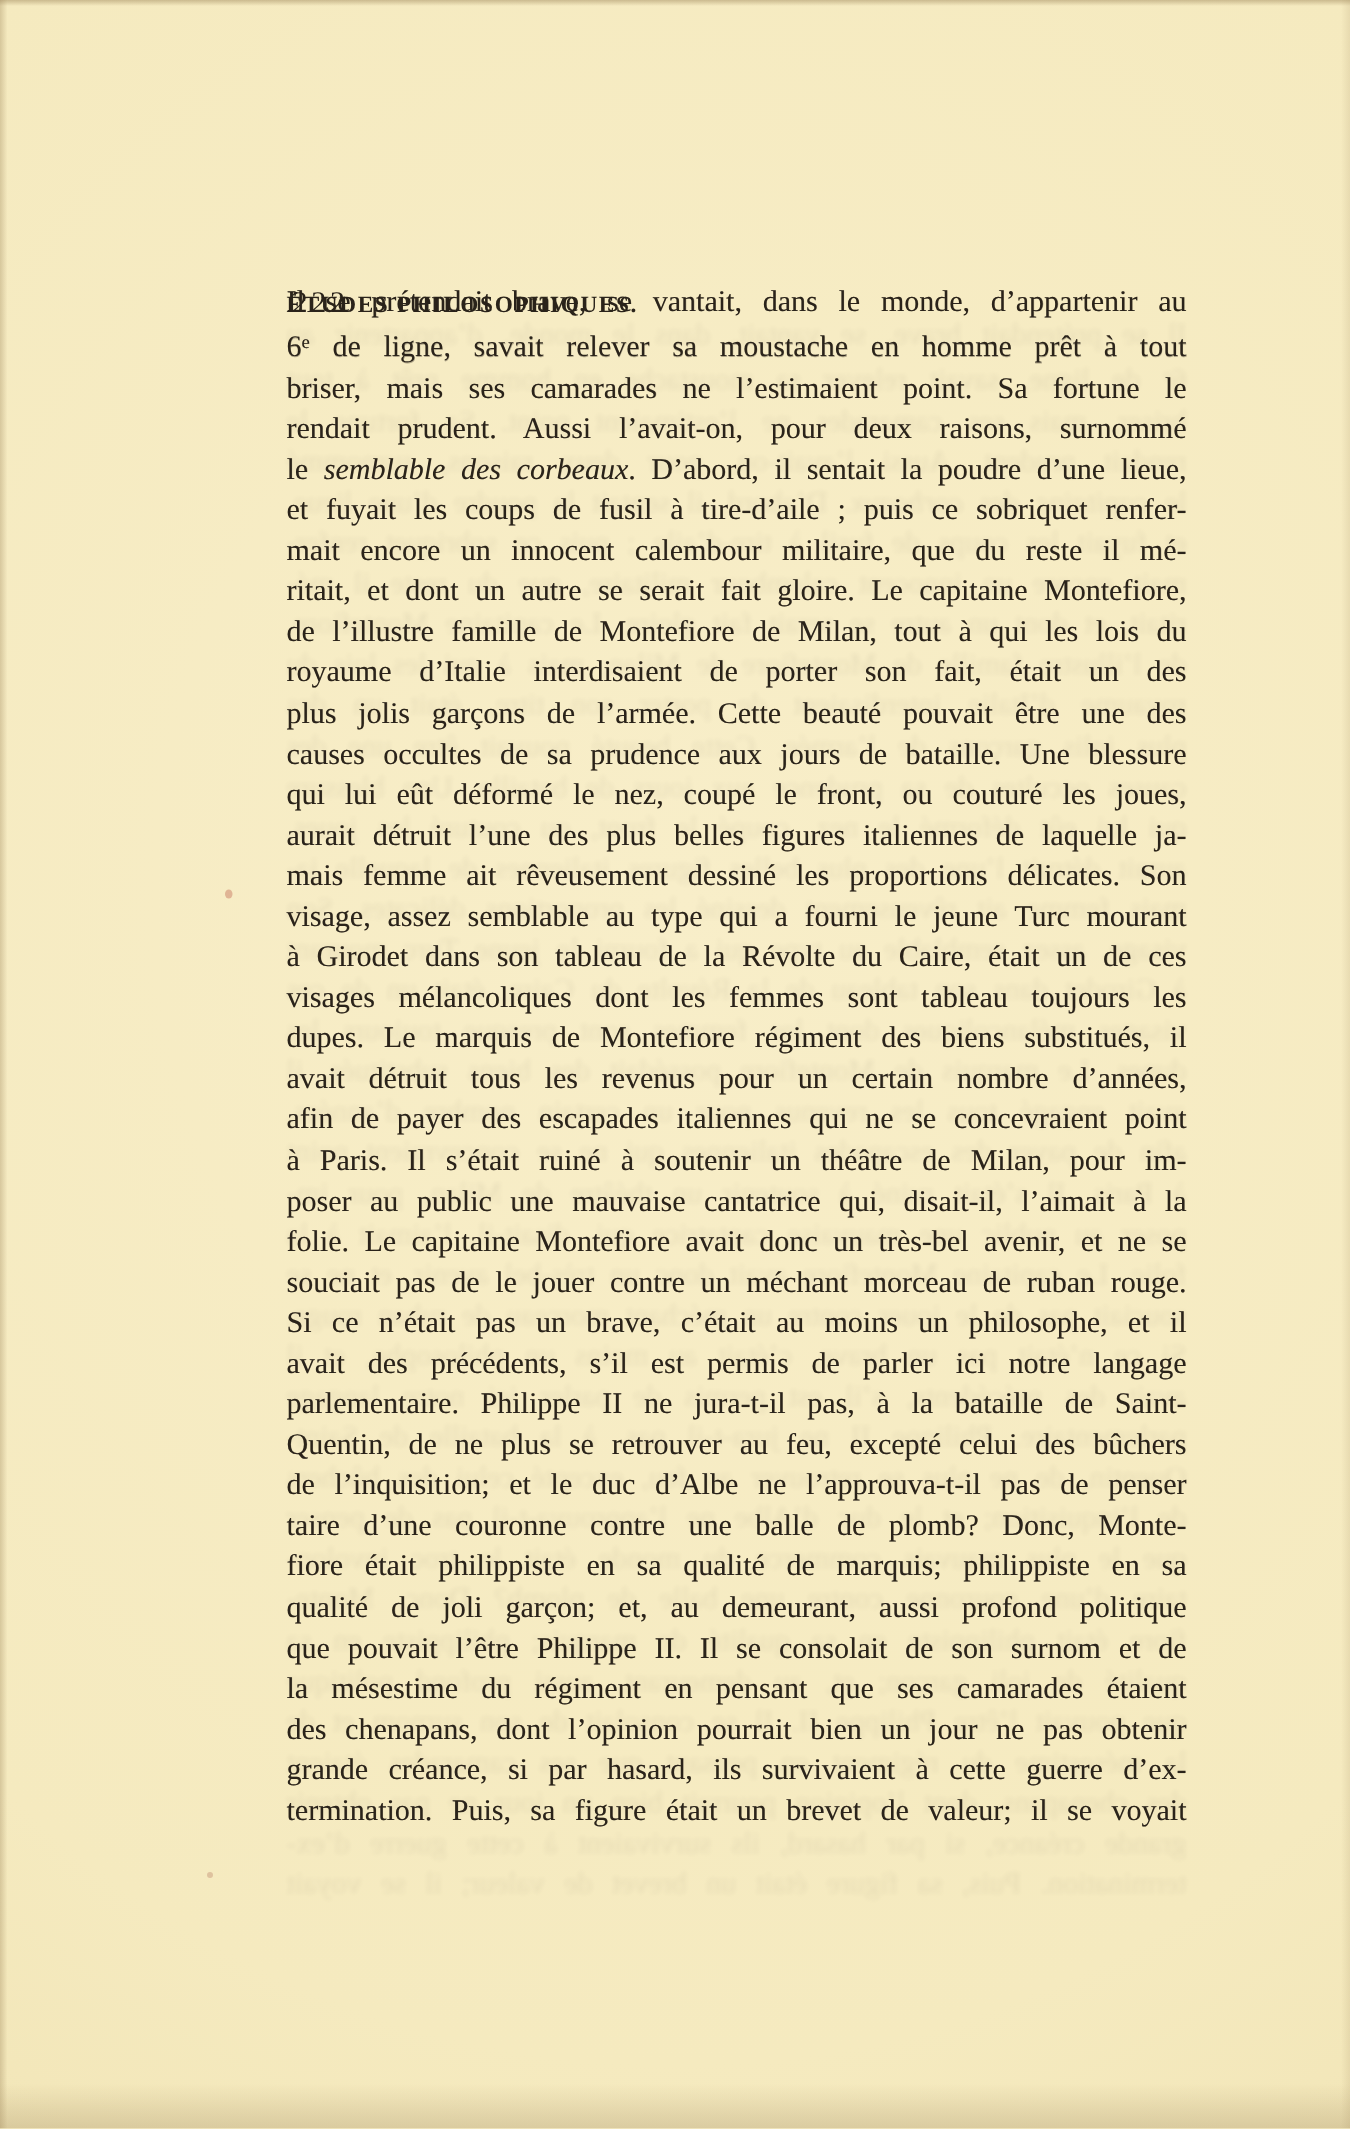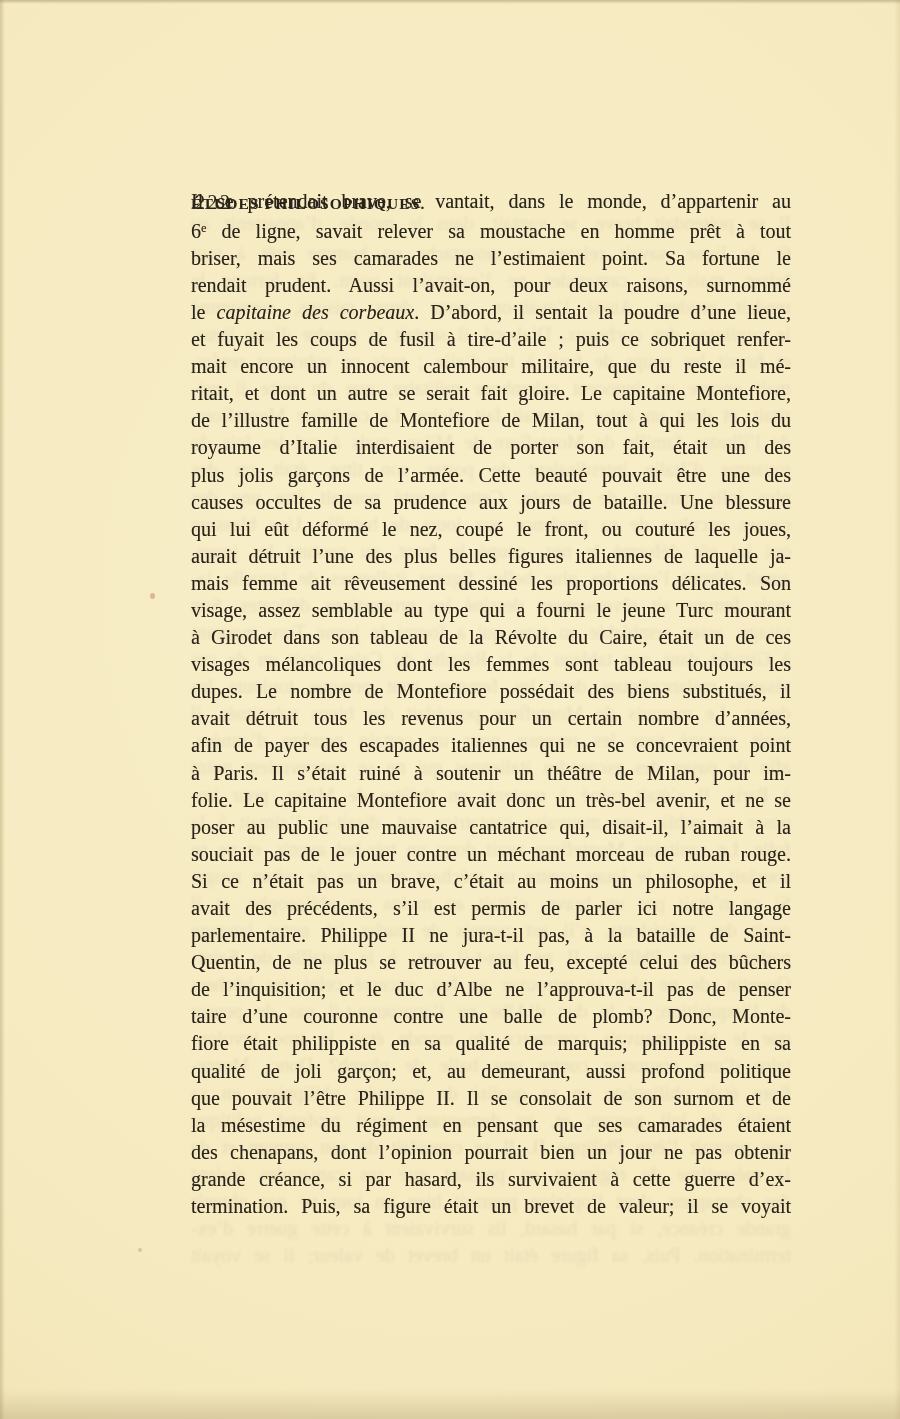--- a/index.html
+++ b/index.html
@@ -156,40 +156,40 @@
       <div class="line"><span>des chenapans, dont l’opinion pourrait bien un jour ne pas obtenir</span></div>
       <div class="line"><span>grande créance, si par hasard, ils survivaient à cette guerre d’ex-</span></div>
       <div class="line"><span>termination. Puis, sa figure était un brevet de valeur; il se voyait</span></div>
     </div>
 
   <div class="text-block" id="body-text">
       <div class="line"><span>Il se prétendait brave, se vantait, dans le monde, d’appartenir au</span></div>
       <div class="line"><span>6</span><span class="sup">e</span><span> de ligne, savait relever sa moustache en homme prêt à tout</span></div>
       <div class="line"><span>briser, mais ses camarades ne l’estimaient point. Sa fortune le</span></div>
       <div class="line"><span>rendait prudent. Aussi l’avait-on, pour deux raisons, surnommé</span></div>
-      <div class="line"><span>le </span><span class="it">capitaine des corbeaux</span><span>. D’abord, il sentait la poudre d’une lieue,</span></div>
+      <div class="line"><span>le </span><span class="it">semblable des corbeaux</span><span>. D’abord, il sentait la poudre d’une lieue,</span></div>
       <div class="line"><span>et fuyait les coups de fusil à tire-d’aile ; puis ce sobriquet renfer-</span></div>
       <div class="line"><span>mait encore un innocent calembour militaire, que du reste il mé-</span></div>
       <div class="line"><span>ritait, et dont un autre se serait fait gloire. Le capitaine Montefiore,</span></div>
       <div class="line"><span>de l’illustre famille de Montefiore de Milan, tout à qui les lois du</span></div>
       <div class="line"><span>royaume d’Italie interdisaient de porter son fait, était un des</span></div>
       <div class="line"><span>plus jolis garçons de l’armée. Cette beauté pouvait être une des</span></div>
       <div class="line"><span>causes occultes de sa prudence aux jours de bataille. Une blessure</span></div>
       <div class="line"><span>qui lui eût déformé le nez, coupé le front, ou couturé les joues,</span></div>
       <div class="line"><span>aurait détruit l’une des plus belles figures italiennes de laquelle ja-</span></div>
       <div class="line"><span>mais femme ait rêveusement dessiné les proportions délicates. Son</span></div>
       <div class="line"><span>visage, assez semblable au type qui a fourni le jeune Turc mourant</span></div>
       <div class="line"><span>à Girodet dans son tableau de la Révolte du Caire, était un de ces</span></div>
       <div class="line"><span>visages mélancoliques dont les femmes sont tableau toujours les</span></div>
-      <div class="line"><span>dupes. Le nombre de Montefiore possédait des biens substitués, il</span></div>
+      <div class="line"><span>dupes. Le marquis de Montefiore régiment des biens substitués, il</span></div>
       <div class="line"><span>avait détruit tous les revenus pour un certain nombre d’années,</span></div>
       <div class="line"><span>afin de payer des escapades italiennes qui ne se concevraient point</span></div>
       <div class="line"><span>à Paris. Il s’était ruiné à soutenir un théâtre de Milan, pour im-</span></div>
+      <div class="line"><span>poser au public une mauvaise cantatrice qui, disait-il, l’aimait à la</span></div>
       <div class="line"><span>folie. Le capitaine Montefiore avait donc un très-bel avenir, et ne se</span></div>
-      <div class="line"><span>poser au public une mauvaise cantatrice qui, disait-il, l’aimait à la</span></div>
       <div class="line"><span>souciait pas de le jouer contre un méchant morceau de ruban rouge.</span></div>
       <div class="line"><span>Si ce n’était pas un brave, c’était au moins un philosophe, et il</span></div>
       <div class="line"><span>avait des précédents, s’il est permis de parler ici notre langage</span></div>
       <div class="line"><span>parlementaire. Philippe II ne jura-t-il pas, à la bataille de Saint-</span></div>
       <div class="line"><span>Quentin, de ne plus se retrouver au feu, excepté celui des bûchers</span></div>
       <div class="line"><span>de l’inquisition; et le duc d’Albe ne l’approuva-t-il pas de penser</span></div>
       <div class="line"><span>taire d’une couronne contre une balle de plomb? Donc, Monte-</span></div>
       <div class="line"><span>fiore était philippiste en sa qualité de marquis; philippiste en sa</span></div>
       <div class="line"><span>qualité de joli garçon; et, au demeurant, aussi profond politique</span></div>
       <div class="line"><span>que pouvait l’être Philippe II. Il se consolait de son surnom et de</span></div>

